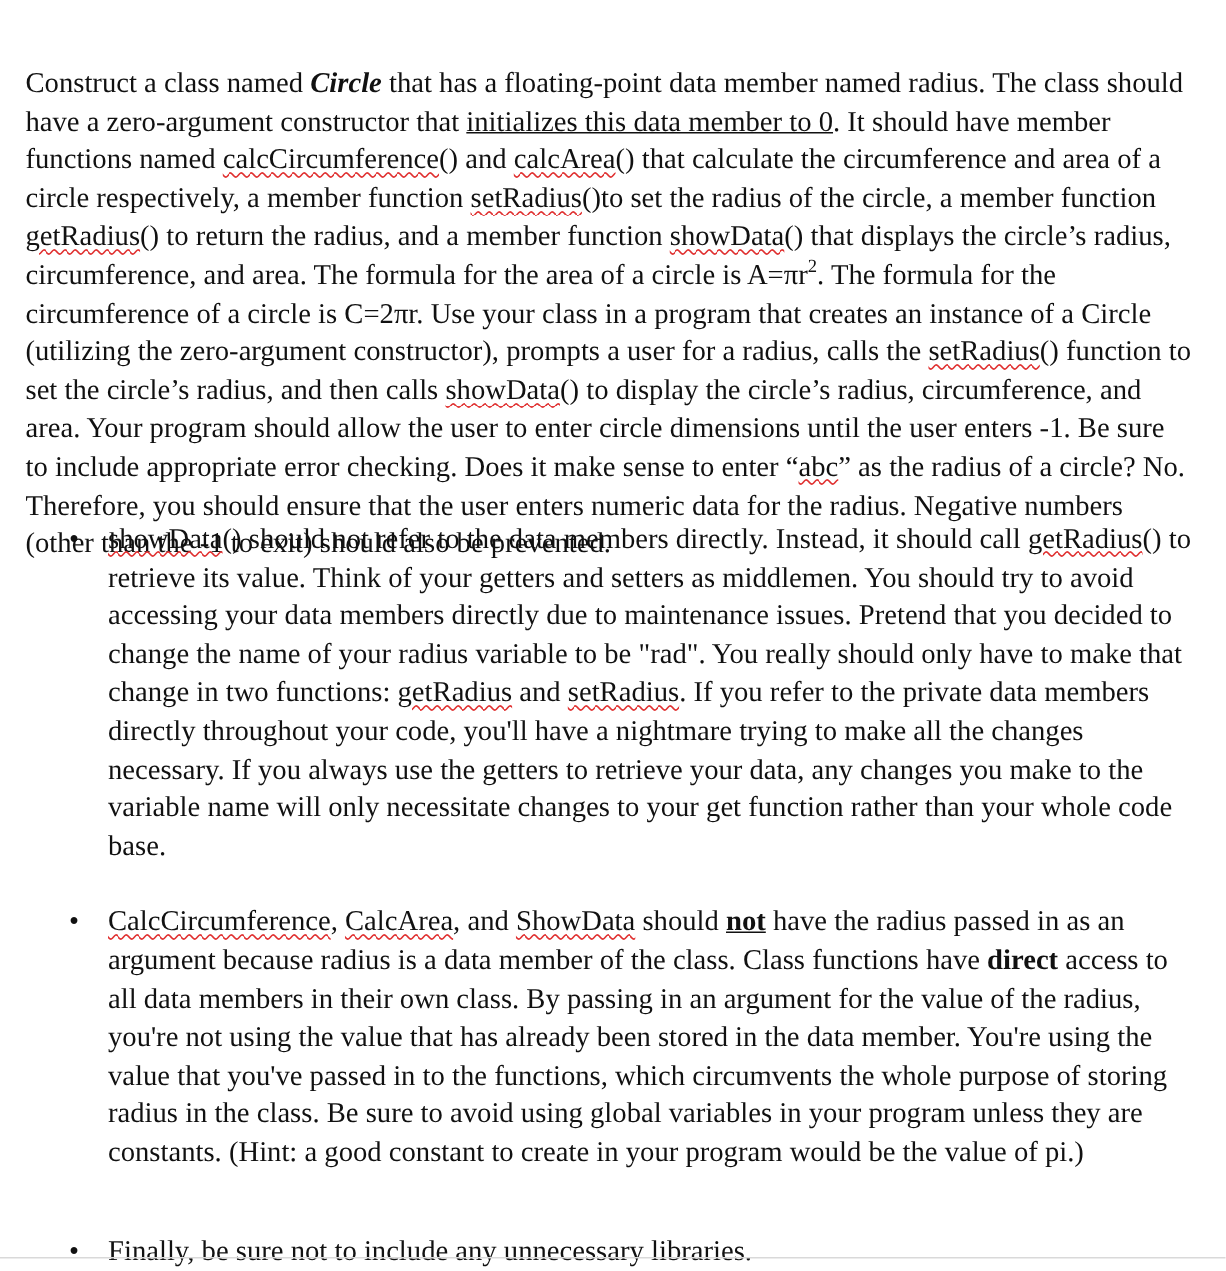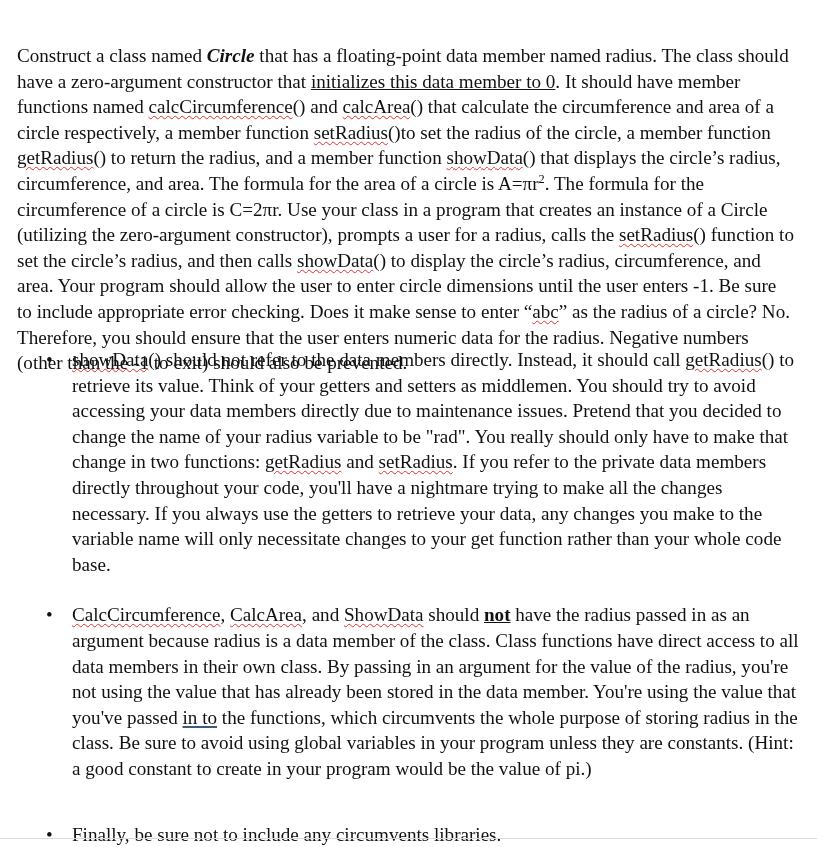--- a/index.html
+++ b/index.html
@@ -65,42 +65,41 @@
     text-align: left;
     font-size: 19.1px;
     line-height: 25.6px;
   }
 
   .bullet-item.last { margin-top: 40px; }
 
   
   .it   { }
   .bi   { font-style: italic; font-weight: bold; }
-  .bd   { font-weight: normal; }
+  .bd   { font-weight: bold; }
   .ul   { text-decoration: underline; }
   .bdul { font-weight: bold; text-decoration: underline; }
 
   
   .sp {
     text-decoration: underline;
     text-decoration-style: wavy;
     text-decoration-color: #e03030;
     text-decoration-thickness: 1px;
     text-underline-offset: 2px;
   }
   
   .gr {
     text-decoration-style: dotted;
     text-decoration-color: #3a6fb0;
     text-decoration-thickness: 1.5px;
     text-underline-offset: 2px;
   }
   
   .gu {
-    text-decoration: underline;
     text-decoration-color: #405a7a;
     text-decoration-thickness: 1.5px;
     text-underline-offset: 2px;
   }
 
   sup { font-size: 0.65em; vertical-align: super; line-height: 0; }
 
   .bottom-rule {
     position: absolute;
     left: 0;
@@ -121,19 +120,19 @@
 
     <li class="bullet-item">
       <span class="dot">•</span><span class="sp">showData</span><span>() should not refer to the data members directly.  Instead, it should call </span><span class="sp">getRadius</span><span>() to retrieve its value.  Think of your getters and setters as middlemen.  You should try to avoid accessing your data members directly due to maintenance issues.  Pretend that you decided to change the name of your radius variable to be "rad".  You really should only have to make that change in two functions:  </span><span class="sp">getRadius</span><span> and </span><span class="sp">setRadius</span><span>. If you refer to the private data members directly throughout your code, </span><span class="gr">you'll</span><span> have a nightmare trying to make all the changes necessary.  If you always use the getters to retrieve your data, any changes you make to the variable name will only necessitate changes to your get function rather than your whole code base.</span>
     </li>
 
     <li class="bullet-item">
       <span class="dot">•</span><span class="sp">CalcCircumference</span><span>, </span><span class="sp">CalcArea</span><span>, and </span><span class="sp">ShowData</span><span> should </span><span class="bdul">not</span><span> have the radius passed in as an argument because radius is a data member of the class.  Class functions have </span><span class="bd">direct</span><span> access to all data members in their own class.  By passing in an argument for the value of the radius, </span><span class="gr">you're</span><span> not using the value that has already been stored in the data member. You're using the value that you've passed </span><span class="gu">in to</span><span> the functions, which circumvents the whole purpose of storing radius in the class. Be sure to avoid using global variables in your program unless they are constants.  (Hint: a good constant to create in your program would be the value of pi.)</span>
     </li>
 
     <li class="bullet-item last">
-      <span class="dot">•</span><span>Finally, be sure not to include any circumvents libraries.</span>
+      <span class="dot">•</span><span>Finally, be sure not to include any unnecessary libraries.</span>
     </li>
 
   </ul>
 
   <div class="bottom-rule"></div>
 </div>
 
 </body></html>

